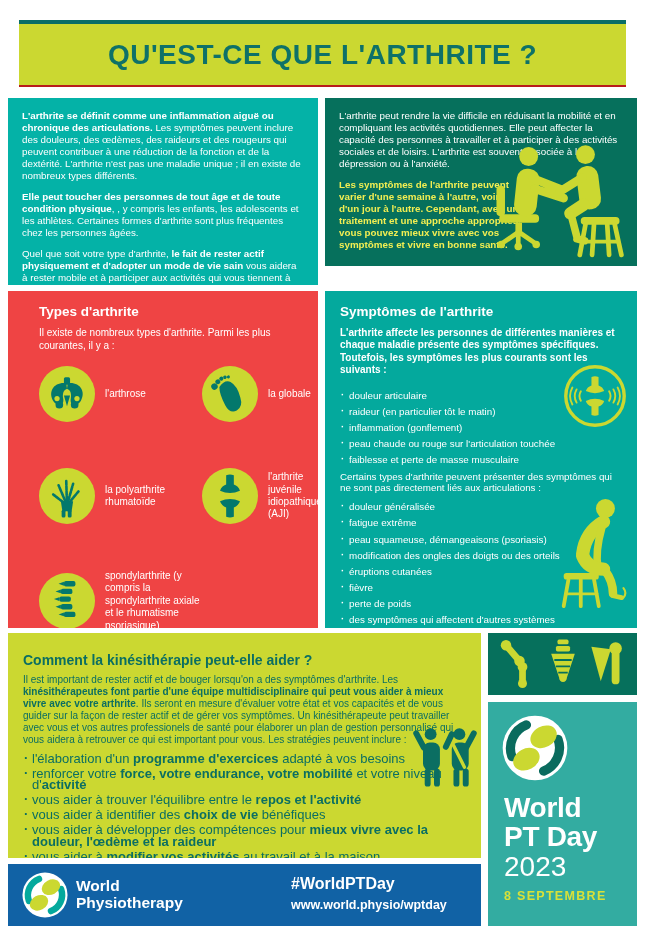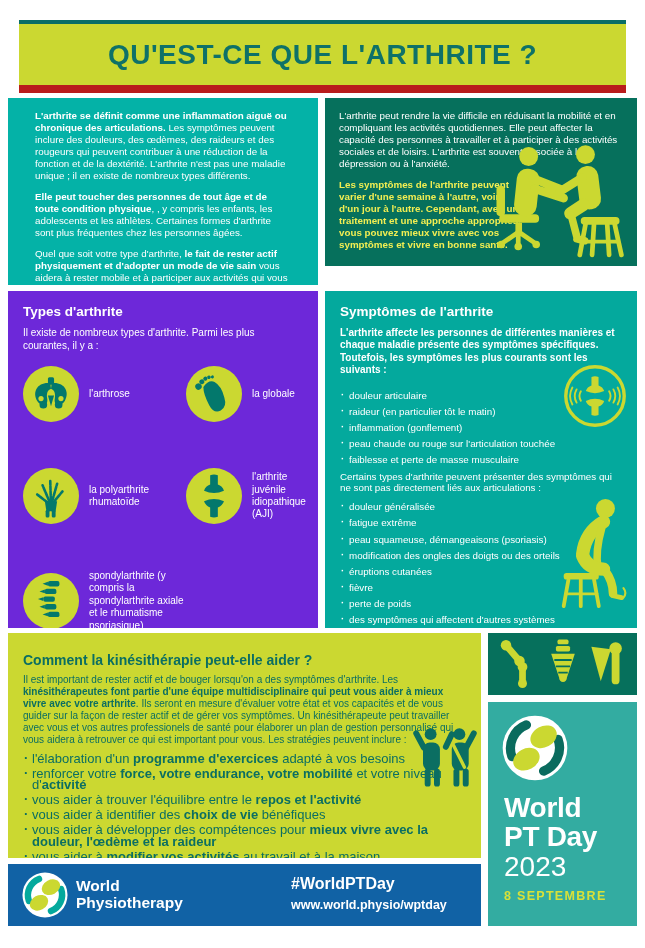--- a/index.html
+++ b/index.html
@@ -6,40 +6,40 @@
   body{
     width:645px;height:948px;position:relative;background:#ffffff;
     font-family:"Liberation Sans",sans-serif;-webkit-font-smoothing:antialiased;
   }
   .abs{position:absolute;}
   b{font-weight:700;}
 
   
   .banner{
     left:19px;top:20px;width:607px;height:61px;background:#cbd831;
-    border-top:4px solid #0a6e66;border-bottom:8px solid #b91c1c;
+    border-top:4px solid #0a6e66;border-bottom:2px solid #b91c1c;
     display:flex;align-items:center;justify-content:center;box-sizing:content-box;
   }
   .banner h1{
     margin:0;font-size:28px;font-weight:700;color:#0e7168;letter-spacing:.5px;
   }
 
   
   .col{box-sizing:border-box;color:#fff;overflow:hidden;}
   .col p{margin:0 0 9px 0;font-size:9.8px;line-height:12px;}
-  .col-left{left:8px;top:98px;width:310px;height:187px;background:#04b2a7;padding:12px 27px;}
+  .col-left{left:8px;top:98px;width:310px;height:187px;background:#04b2a7;padding:12px 14px;}
   .col-right{left:325px;top:98px;width:312px;height:168px;background:#06705c;padding:12px 14px;}
   .highlight{
     width:188px;color:#f2ee52;font-weight:700;font-size:10px;line-height:12.6px;margin:0;
   }
   .physio-illu{position:absolute;right:8px;bottom:6px;}
 
   
-  .types-box{left:8px;top:291px;width:310px;height:337px;background:#6d28d9;
-    padding:13px 15px;box-sizing:border-box;color:#fff;overflow:hidden;}
+  .types-box{left:8px;top:291px;width:310px;height:337px;background:#ef4444;
+    padding:13px 31px;box-sizing:border-box;color:#fff;overflow:hidden;}
   .box-h{margin:0 0 8px 0;font-size:13.5px;font-weight:700;color:#fff;}
   .types-box .intro{font-size:10px;line-height:12.5px;margin:0;}
   .types-grid{display:grid;grid-template-columns:163px 1fr;row-gap:46px;margin-top:14px;}
   .type-item{display:flex;align-items:center;gap:10px;}
   .type-circle{width:56px;height:56px;border-radius:50%;background:#cbd831;flex:none;
     display:flex;align-items:center;justify-content:center;}
   .type-label{font-size:10px;line-height:12.4px;max-width:96px;}
   .type-item.wide .type-label{max-width:126px;}
 
   

